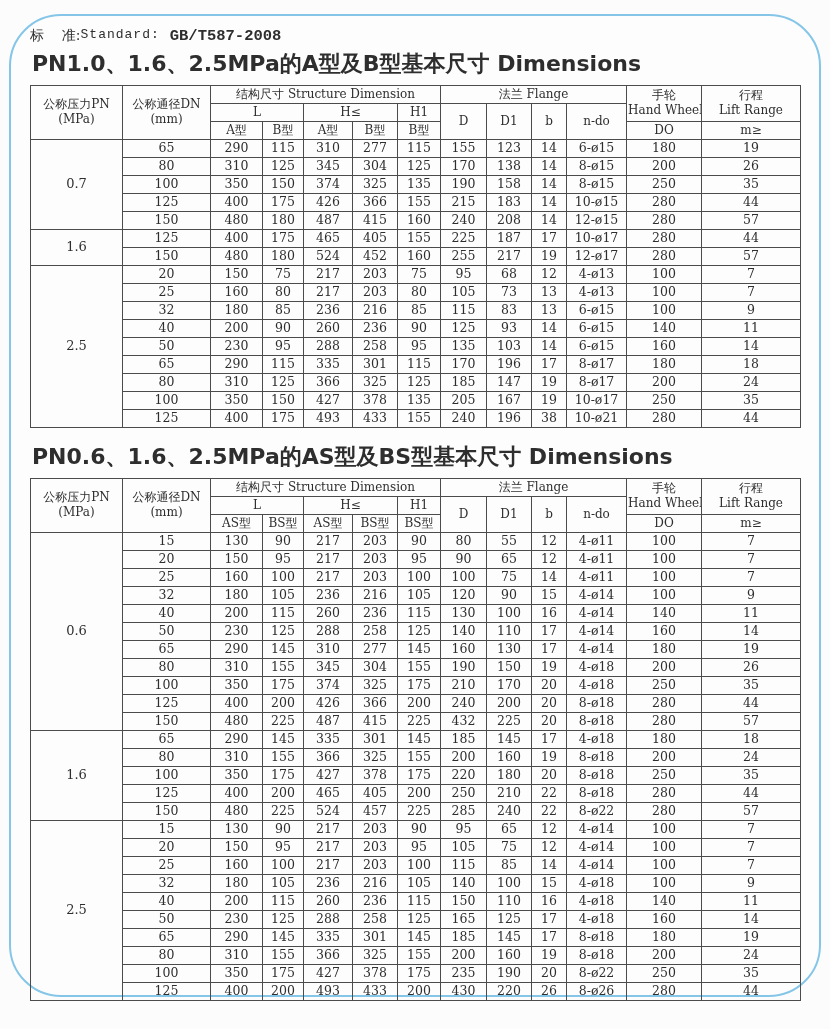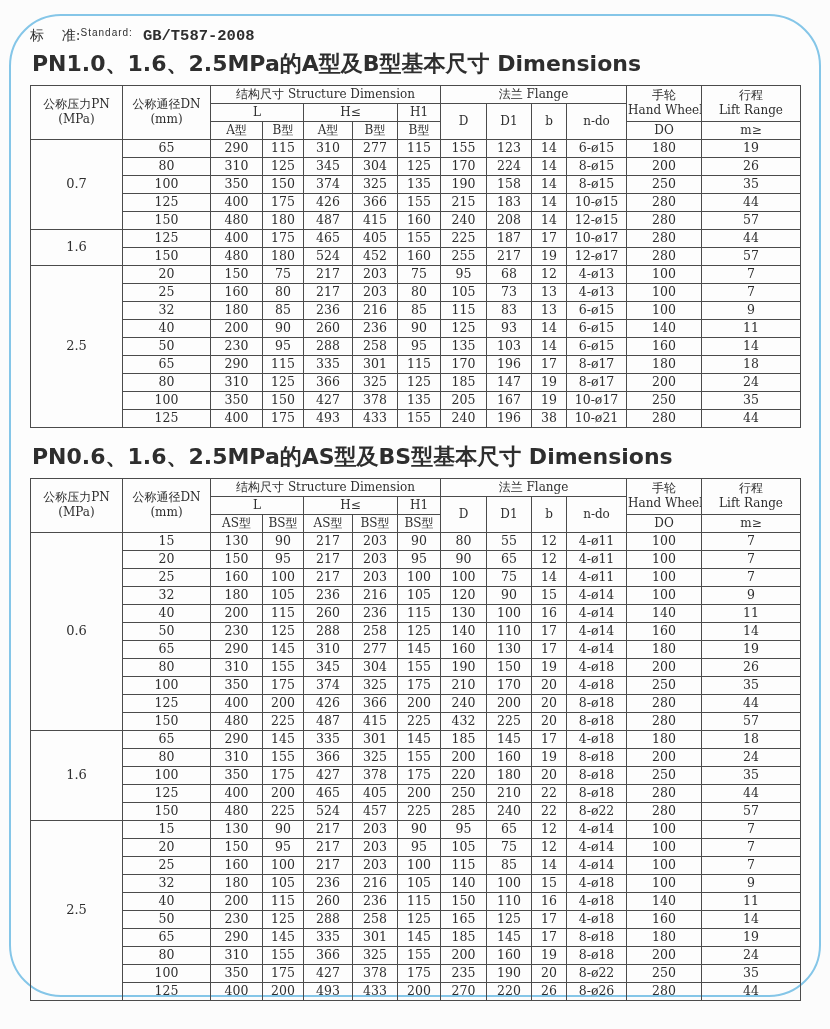--- a/index.html
+++ b/index.html
@@ -34,22 +34,22 @@
   }
   .standard{
     display:flex;align-items:center;gap:10px;margin-top:4px;margin-right:10px;
   }
   .std-labels{display:flex;flex-direction:row;}
   .std-zh{
     font-family:"DejaVu Sans","Liberation Sans",sans-serif;
     font-size:14px;white-space:pre;line-height:1.4;
   }
   .std-en{
-    font-family:Liberation Sans, sans-serif;
-    font-size:10px;letter-spacing:1px;line-height:1.4;text-align:right;
+    font-family:Liberation Mono, monospace;
+    font-size:13px;letter-spacing:1px;line-height:1.4;text-align:right;
   }
   .std-value{
     font-family:"Liberation Mono","DejaVu Sans Mono",monospace;
     font-weight:bold;font-size:15.5px;
   }
   .section-title{
     font-family:"DejaVu Sans","Liberation Sans",sans-serif;
     font-weight:bold;font-size:22px;
     margin:3px 0 6px 2px;
   }
@@ -163,21 +163,21 @@
             <td>19</td>
           </tr>
           <tr>
             <td>80</td>
             <td>310</td>
             <td>125</td>
             <td>345</td>
             <td>304</td>
             <td>125</td>
             <td>170</td>
-            <td>224</td>
+            <td>138</td>
             <td>14</td>
             <td>8-ø15</td>
             <td>200</td>
             <td>26</td>
           </tr>
           <tr>
             <td>100</td>
             <td>350</td>
             <td>150</td>
             <td>374</td>
@@ -789,21 +789,21 @@
             <td>250</td>
             <td>35</td>
           </tr>
           <tr>
             <td>125</td>
             <td>400</td>
             <td>200</td>
             <td>493</td>
             <td>433</td>
             <td>200</td>
-            <td>270</td>
+            <td>430</td>
             <td>220</td>
             <td>26</td>
             <td>8-ø26</td>
             <td>280</td>
             <td>44</td>
           </tr>
         </tbody>
     </table>
 
   </div>

